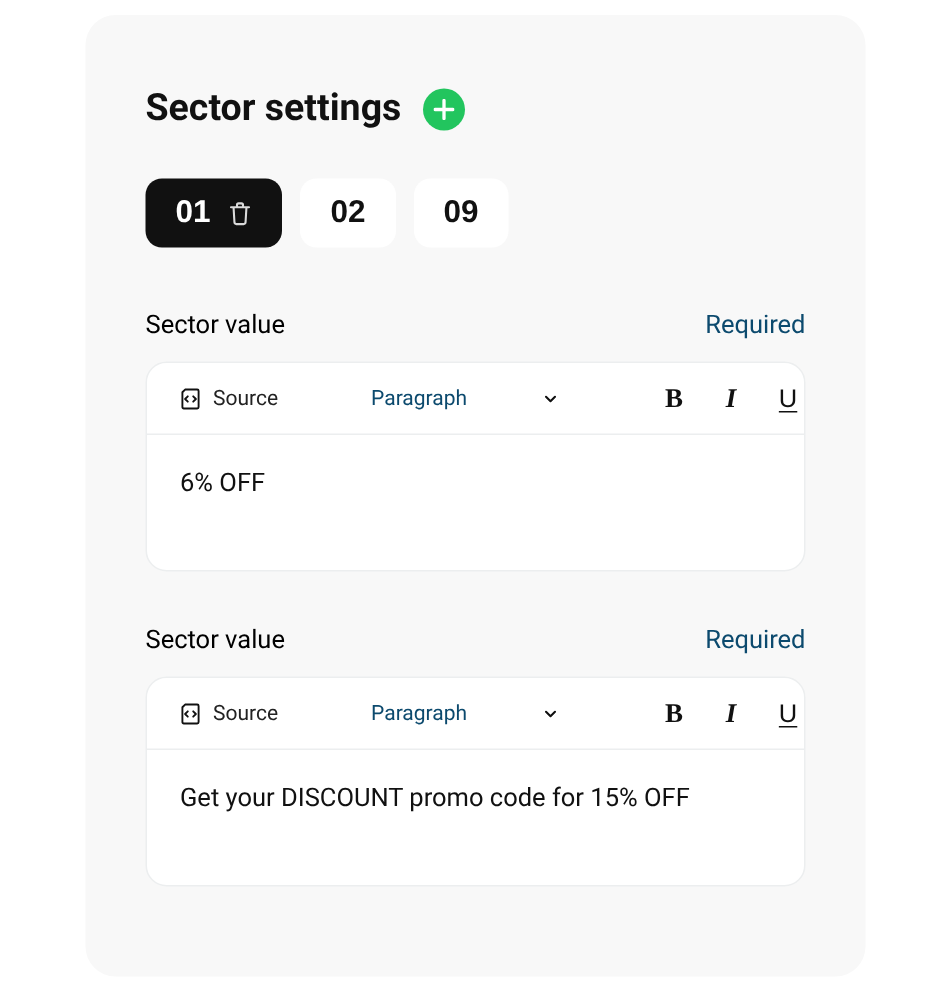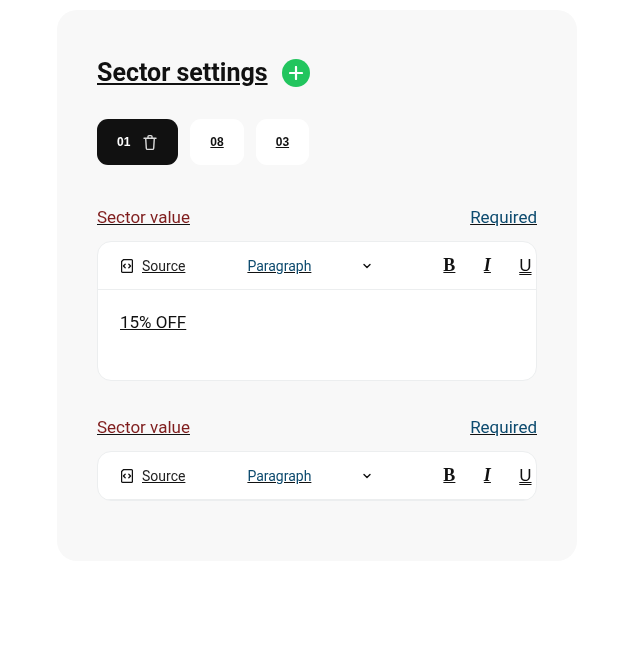--- a/index.html
+++ b/index.html
@@ -3,21 +3,20 @@
   <meta charset="utf-8">
   <style>
     * { box-sizing: border-box; margin: 0; padding: 0; }
     body { font-family: -apple-system, BlinkMacSystemFont, "Segoe UI", Roboto, Helvetica, Arial, sans-serif; background: #fff; color: #111; }
     .panel {
       width: 520px;
       background: #f8f8f8;
       border-radius: 20px;
       padding: 48px 40px 60px 40px;
       margin: 10px auto;
-      text-decoration: underline;
     }
     .header-row {
       display: flex;
       align-items: center;
       gap: 14px;
       margin-bottom: 32px;
     }
     .title {
       font-size: 25px;
       font-weight: 700;
@@ -40,42 +39,42 @@
       gap: 12px;
       margin-bottom: 42px;
     }
     .tab {
       height: 46px;
       border-radius: 11px;
       display: flex;
       align-items: center;
       justify-content: center;
       padding: 0 20px;
-      font-size: 12px;
+      font-size: 21px;
       font-weight: 600;
       cursor: pointer;
       background: #ffffff;
       color: #111;
       border: none;
     }
     .tab.active {
       background: #111111;
       color: #ffffff;
       gap: 12px;
     }
     .trash-icon { opacity: 0.85; }
 
     .field-block { margin-bottom: 36px; }
     .field-head {
       display: flex;
       justify-content: space-between;
       align-items: baseline;
       margin-bottom: 14px;
     }
-    .field-label { font-size: 17px; color: #7f1d1d; font-weight: 400;}
+    .field-label { font-size: 17px; color: #000000; font-weight: 400;}
     .required-tag { font-size: 17px; color: #0c4a6e; font-weight: 400;}
 
     .editor {
       background: #ffffff;
       border: 1px solid #eceeef;
       border-radius: 14px;
       overflow: hidden;
     }
     .toolbar {
       display: flex;
@@ -168,24 +167,24 @@
   </div>
 
   <div class="tabs-row">
     <button class="tab active">
       <span>01</span>
       <svg class="trash-icon" width="16" height="17" viewBox="0 0 16 17" fill="none">
         <path d="M2 4.2H14M6 4V2.6C6 2 6.4 1.6 7 1.6H9C9.6 1.6 10 2 10 2.6V4M12.3 4.2L11.7 14.2C11.65 14.9 11.1 15.4 10.4 15.4H5.6C4.9 15.4 4.35 14.9 4.3 14.2L3.7 4.2" stroke="#ffffff" stroke-width="1.4" stroke-linecap="round" stroke-linejoin="round"></path>
       </svg>
     </button>
     <button class="tab">
-      <span>08</span>
+      <span>02</span>
     </button>
     <button class="tab">
-      <span>03</span>
+      <span>09</span>
     </button>
   </div>
 
   <div class="field-block">
     <div class="field-head">
       <span class="field-label">Sector value</span>
       <span class="required-tag">Required</span>
     </div>
     <div class="editor">
       <div class="toolbar">
@@ -220,21 +219,21 @@
           </div>
         </div>
         <div class="more-btn">
           <div class="dots">
               <span></span>
               <span></span>
               <span></span>
             </div>
         </div>
       </div>
-      <div class="editor-body">15% OFF</div>
+      <div class="editor-body">6% OFF</div>
     </div>
   </div>
 
   <div class="field-block" style="margin-bottom:0;">
     <div class="field-head">
       <span class="field-label">Sector value</span>
       <span class="required-tag">Required</span>
     </div>
     <div class="editor">
       <div class="toolbar">
@@ -269,16 +268,17 @@
           </div>
         </div>
         <div class="more-btn">
           <div class="dots">
               <span></span>
               <span></span>
               <span></span>
             </div>
         </div>
       </div>
+      <div class="editor-body">Get your DISCOUNT promo code for 15% OFF</div>
     </div>
   </div>
 
 </div>
 
 </body></html>

